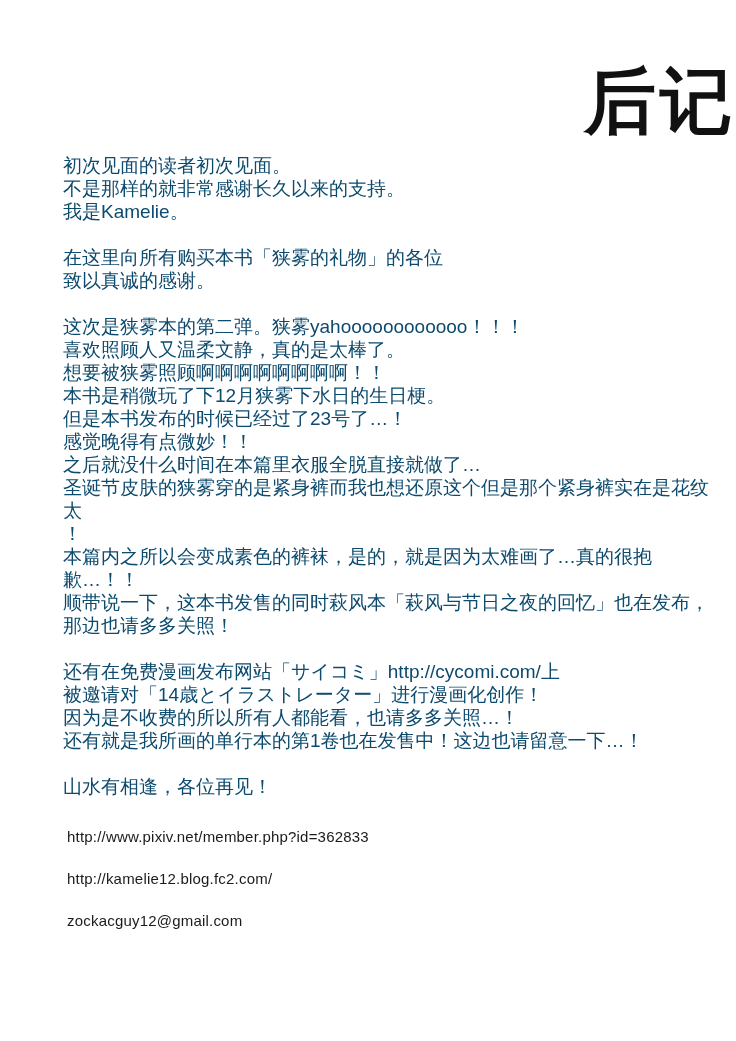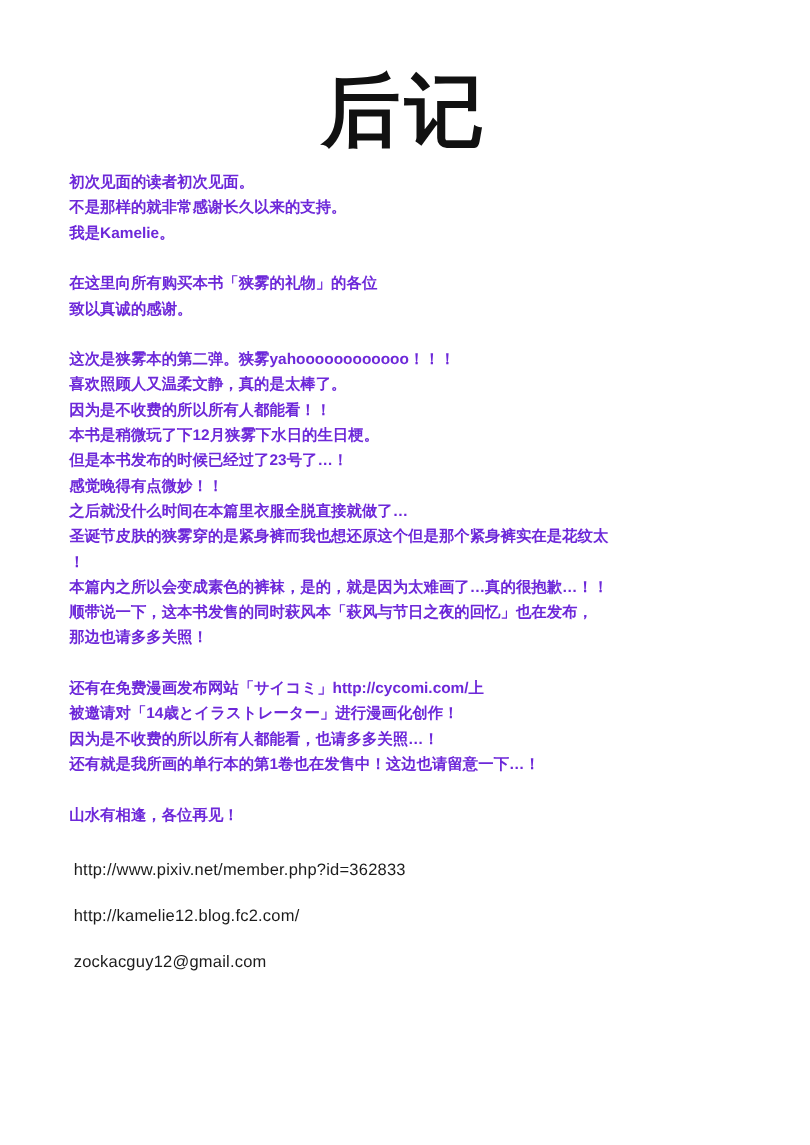--- a/index.html
+++ b/index.html
@@ -16,33 +16,33 @@
   }
   .page {
     position: relative;
     width: 736px;
     height: 1041px;
     background: #ffffff;
   }
   .title {
     margin: 0;
     padding-top: 62px;
-    text-align: center;
+    text-align: right;
     font-size: 72px;
     line-height: 78px;
     font-weight: 700;
     letter-spacing: 4px;
     color: #111111;
   }
   .content {
     padding: 14px 18px 0 63px;
-    font-size: 14px;
+    font-size: 19px;
     line-height: 23px;
-    font-weight: 700;
-    color: #6d28d9;
+    font-weight: 400;
+    color: #0c4a6e;
   }
   .para {
     margin: 0 0 23px 0;
   }
   .line {
     white-space: pre-wrap;
   }
   .links {
     margin-top: 29px;
     padding-left: 67px;
@@ -72,21 +72,21 @@
     </div>
 
     <div class="para">
       <div class="line">在这里向所有购买本书「狭雾的礼物」的各位</div>
       <div class="line">致以真诚的感谢。</div>
     </div>
 
     <div class="para">
       <div class="line">这次是狭雾本的第二弹。狭雾yahoooooooooooo！！！</div>
       <div class="line">喜欢照顾人又温柔文静，真的是太棒了。</div>
-      <div class="line">因为是不收费的所以所有人都能看！！</div>
+      <div class="line">想要被狭雾照顾啊啊啊啊啊啊啊啊！！</div>
       <div class="line">本书是稍微玩了下12月狭雾下水日的生日梗。</div>
       <div class="line">但是本书发布的时候已经过了23号了…！</div>
       <div class="line">感觉晚得有点微妙！！</div>
       <div class="line">之后就没什么时间在本篇里衣服全脱直接就做了…</div>
       <div class="line">圣诞节皮肤的狭雾穿的是紧身裤而我也想还原这个但是那个紧身裤实在是花纹太</div>
       <div class="line">！</div>
       <div class="line">本篇内之所以会变成素色的裤袜，是的，就是因为太难画了…真的很抱歉…！！</div>
       <div class="line">顺带说一下，这本书发售的同时萩风本「萩风与节日之夜的回忆」也在发布，</div>
       <div class="line">那边也请多多关照！</div>
     </div>

